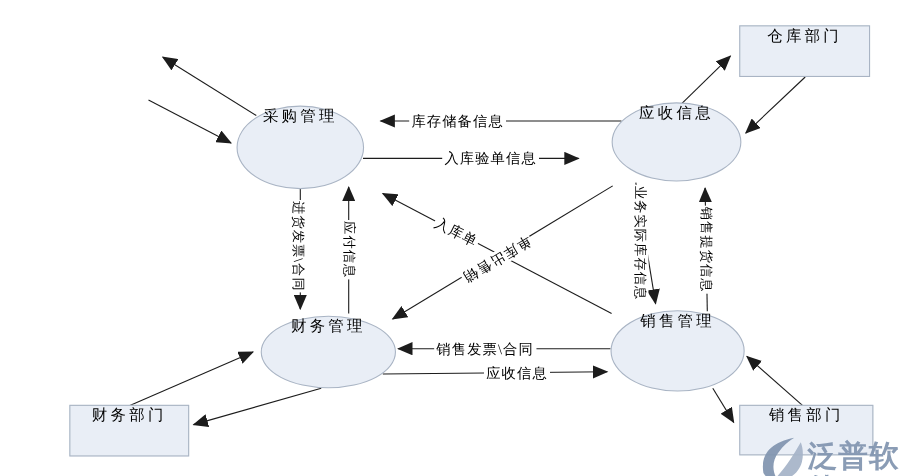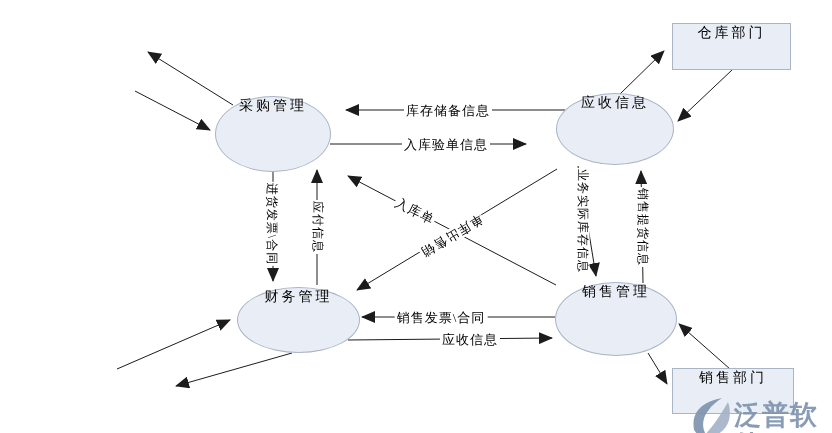--- a/index.html
+++ b/index.html
@@ -60,38 +60,41 @@
       <line x1="117" y1="369" x2="230" y2="320" marker-end="url(#arw)"></line>
       <line x1="292" y1="353" x2="176" y2="386" marker-end="url(#arw)"></line>
       <line x1="730" y1="369" x2="679" y2="324" marker-end="url(#arw)"></line>
       <line x1="648" y1="353" x2="667" y2="384" marker-end="url(#arw)"></line>
     </g>
   </svg>
 
   <div class="node" style="left:672px;top:23px;width:117px;height:45px;">
     <span>仓库部门</span>
   </div>
+  <div class="node" style="left:63px;top:368px;width:107px;height:45px;">
+    <span>财务部门</span>
+  </div>
   <div class="node" style="left:672px;top:368px;width:120px;height:44px;">
     <span>销售部门</span>
   </div>
 
   <div class="node proc" style="left:215px;top:96px;width:114px;height:74px;">
     <span>采购管理</span>
   </div>
   <div class="node proc" style="left:556px;top:93px;width:116px;height:70px;">
     <span>应收信息</span>
   </div>
   <div class="node proc" style="left:237px;top:287px;width:121px;height:64px;">
     <span>财务管理</span>
   </div>
   <div class="node proc" style="left:555px;top:282px;width:120px;height:72px;">
     <span>销售管理</span>
   </div>
 
-  <div class="hlabel" style="left:448px;top:110px;">库存储备信息</div>
+  <div class="hlabel" style="left:416px;top:110px;">库存储备信息</div>
   <div class="hlabel" style="left:446px;top:144px;">入库验单信息</div>
   <div class="hlabel" style="left:441px;top:317px;">销售发票\合同</div>
   <div class="hlabel" style="left:470px;top:339px;">应收信息</div>
 
   <div class="vlabel" style="left:271px;top:224px;">进货发票\合同</div>
   <div class="vlabel" style="left:317px;top:227px;">应付信息</div>
   <div class="vlabel" style="left:582px;top:221px;">业务实际库存信息</div>
   <div class="vlabel" style="left:642px;top:227px;">销售提货信息</div>
 
   <div class="dlabel rot-a" style="left:415px;top:211px;">入库单</div>

